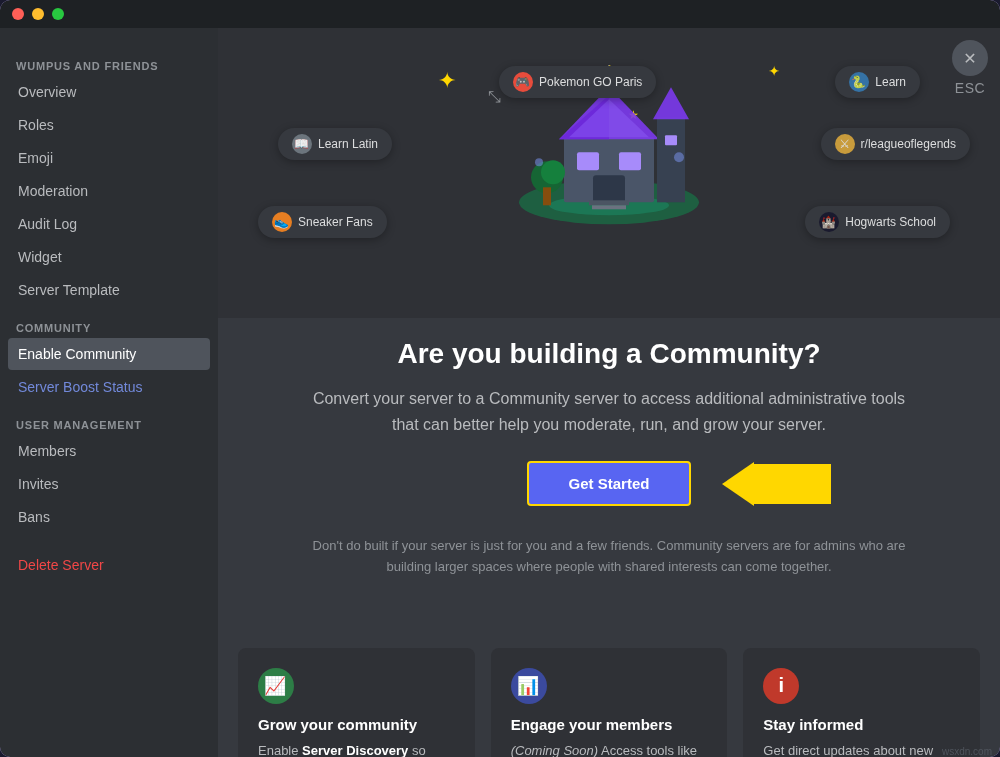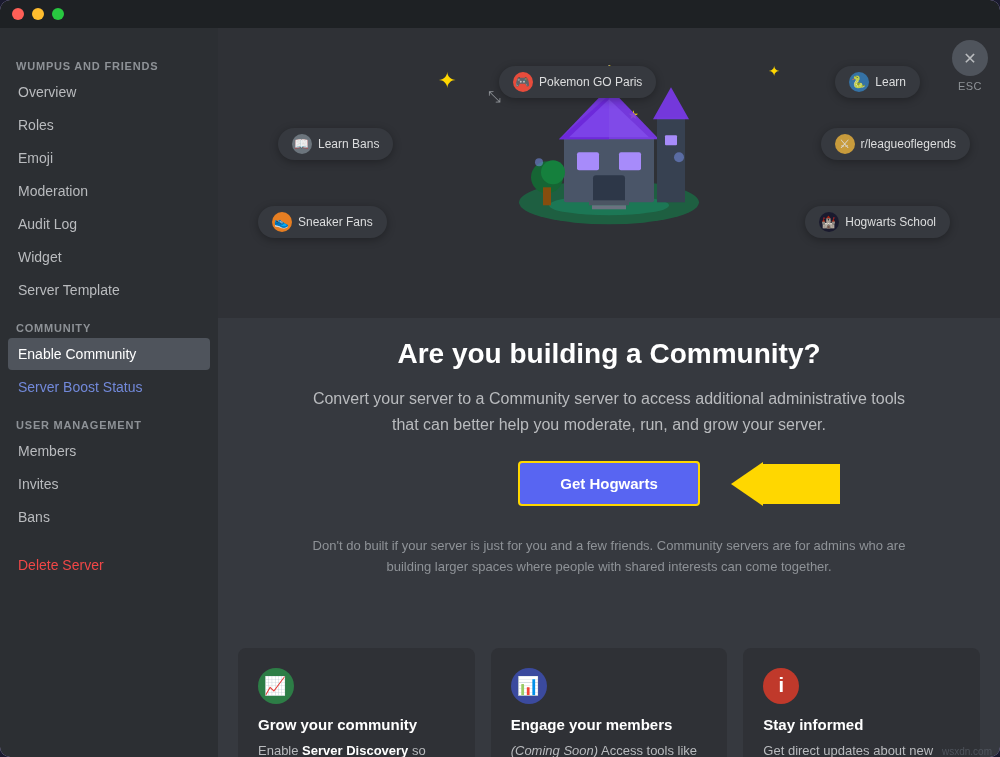--- a/index.html
+++ b/index.html
@@ -108,21 +108,21 @@
       height: 36px;
       border-radius: 50%;
       background: #4f545c;
       display: flex;
       align-items: center;
       justify-content: center;
       color: #b9bbbe;
       font-size: 16px;
     }
     .esc-label {
-      font-size: 11px;
+      font-size: 14px;
       color: #8e9297;
       letter-spacing: 0.5px;
       text-align: right;
     }
 
     
     .hero-section {
       position: relative;
       background: #2f3136;
       padding: 20px 0 30px 0;
@@ -402,21 +402,21 @@
             <span>Pokemon GO Paris</span>
           </div>
 
           <div class="bubble" style="top:18px; right:80px;">
             <div class="bubble-icon python">🐍</div>
             <span>Learn</span>
           </div>
 
           <div class="bubble" style="top:80px; left:60px;">
             <div class="bubble-icon latin">📖</div>
-            <span>Learn Bans</span>
+            <span>Learn Latin</span>
           </div>
 
           <div class="bubble" style="top:80px; right:30px;">
             <div class="bubble-icon league">⚔</div>
             <span>r/leagueoflegends</span>
           </div>
 
           <div class="bubble" style="bottom:20px; left:40px;">
             <div class="bubble-icon sneakers">👟</div>
             <span>Sneaker Fans</span>
@@ -428,21 +428,21 @@
           </div>
 
         </div>
       </div>
 
       <div class="community-content">
         <h1 class="community-title">Are you building a Community?</h1>
         <p class="community-desc">Convert your server to a Community server to access additional administrative tools that can better help you moderate, run, and grow your server.</p>
 
         <div class="get-started-wrapper">
-          <button class="get-started-btn">Get Hogwarts</button>
+          <button class="get-started-btn">Get Started</button>
 
           
           <div class="arrow-container">
             <div class="yellow-arrow">
               <div style="position:relative; display:flex; align-items:center;">
                 <div style="
                   width: 0;
                   height: 0;
                   border-top: 22px solid transparent;
                   border-bottom: 22px solid transparent;

